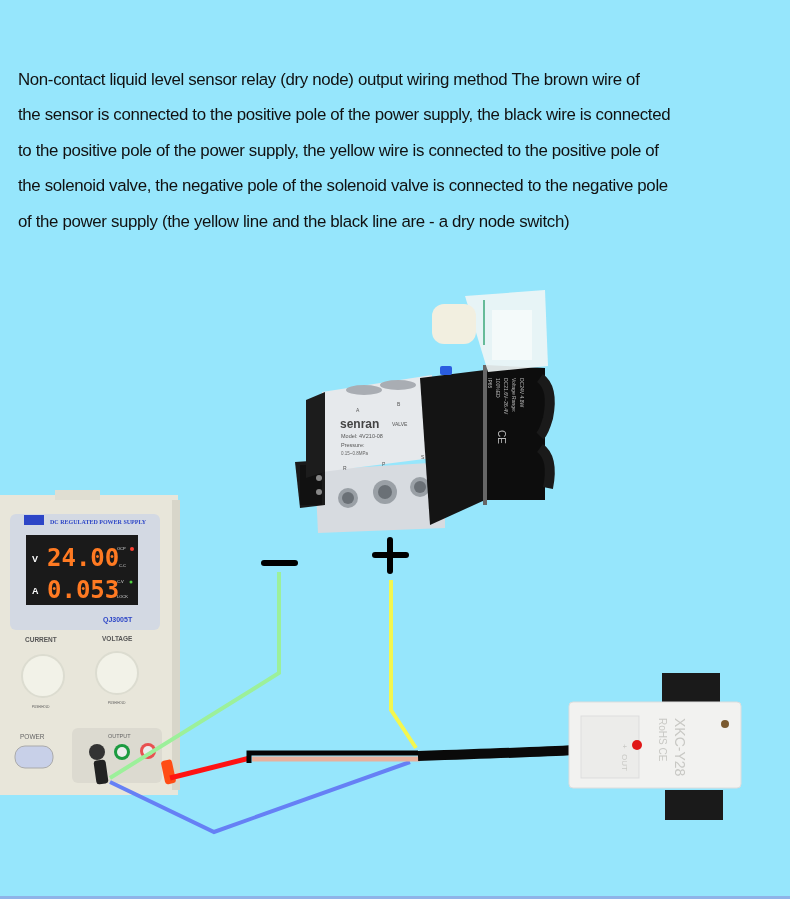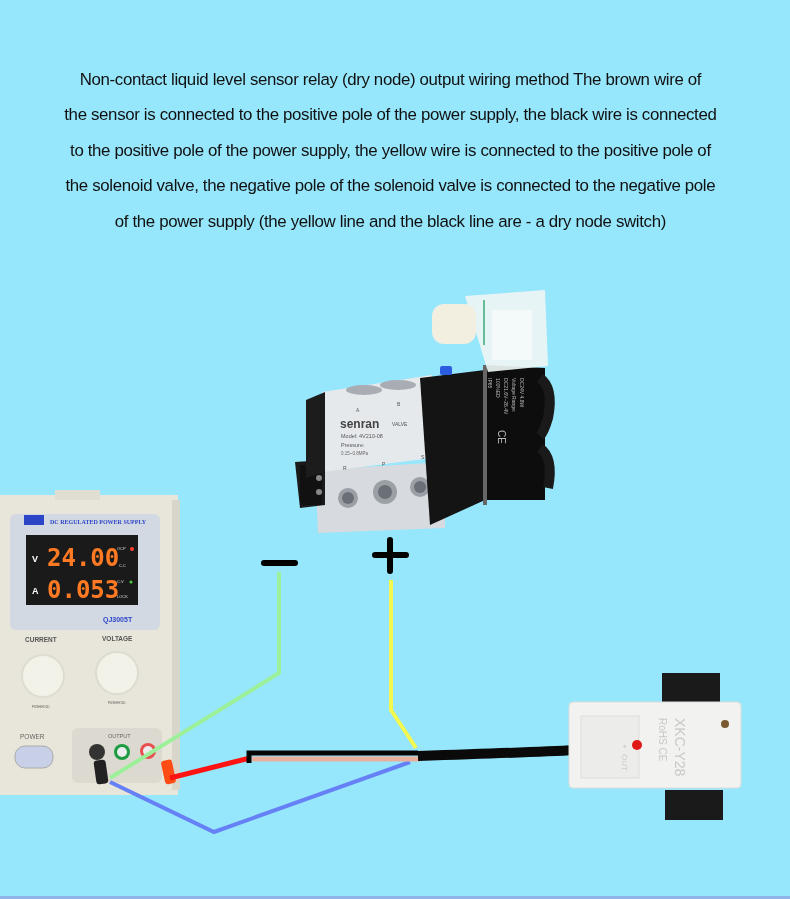--- a/index.html
+++ b/index.html
@@ -1,18 +1,18 @@
 <!DOCTYPE html>
 <html><head>
 <meta charset="utf-8">
 <style>
   * { margin:0; padding:0; box-sizing:border-box; }
   html, body { width:790px; height:899px; overflow:hidden; }
   body { background:#96e6fc; font-family:"Liberation Sans", sans-serif; position:relative; }
-  .canvas { position:absolute; left:0; top:0; width:790px; height:746px; background:#96e6fc;text-align:center; }
+  .canvas { position:absolute; left:0; top:0; width:790px; height:746px; background:#96e6fc; }
   .bottom-edge { position:absolute; left:0; top:896px; width:790px; height:3px; background:#8fb4e8; }
   .desc { position:absolute; left:18px; top:62px; width:760px; font-family:"Liberation Sans", sans-serif;
           font-size:17.2px; line-height:35.4px; color:#111; letter-spacing:-0.35px; transform:scaleX(0.98); transform-origin:left top; }
   svg { position:absolute; left:0; top:0; }
   .lcd-text { font-family:"DejaVu Sans Mono", monospace; font-weight:bold; fill:#ff7a22; }
   .tiny { font-family:"Liberation Sans", sans-serif; fill:#555; }
 </style>
 </head>
 <body>
 

